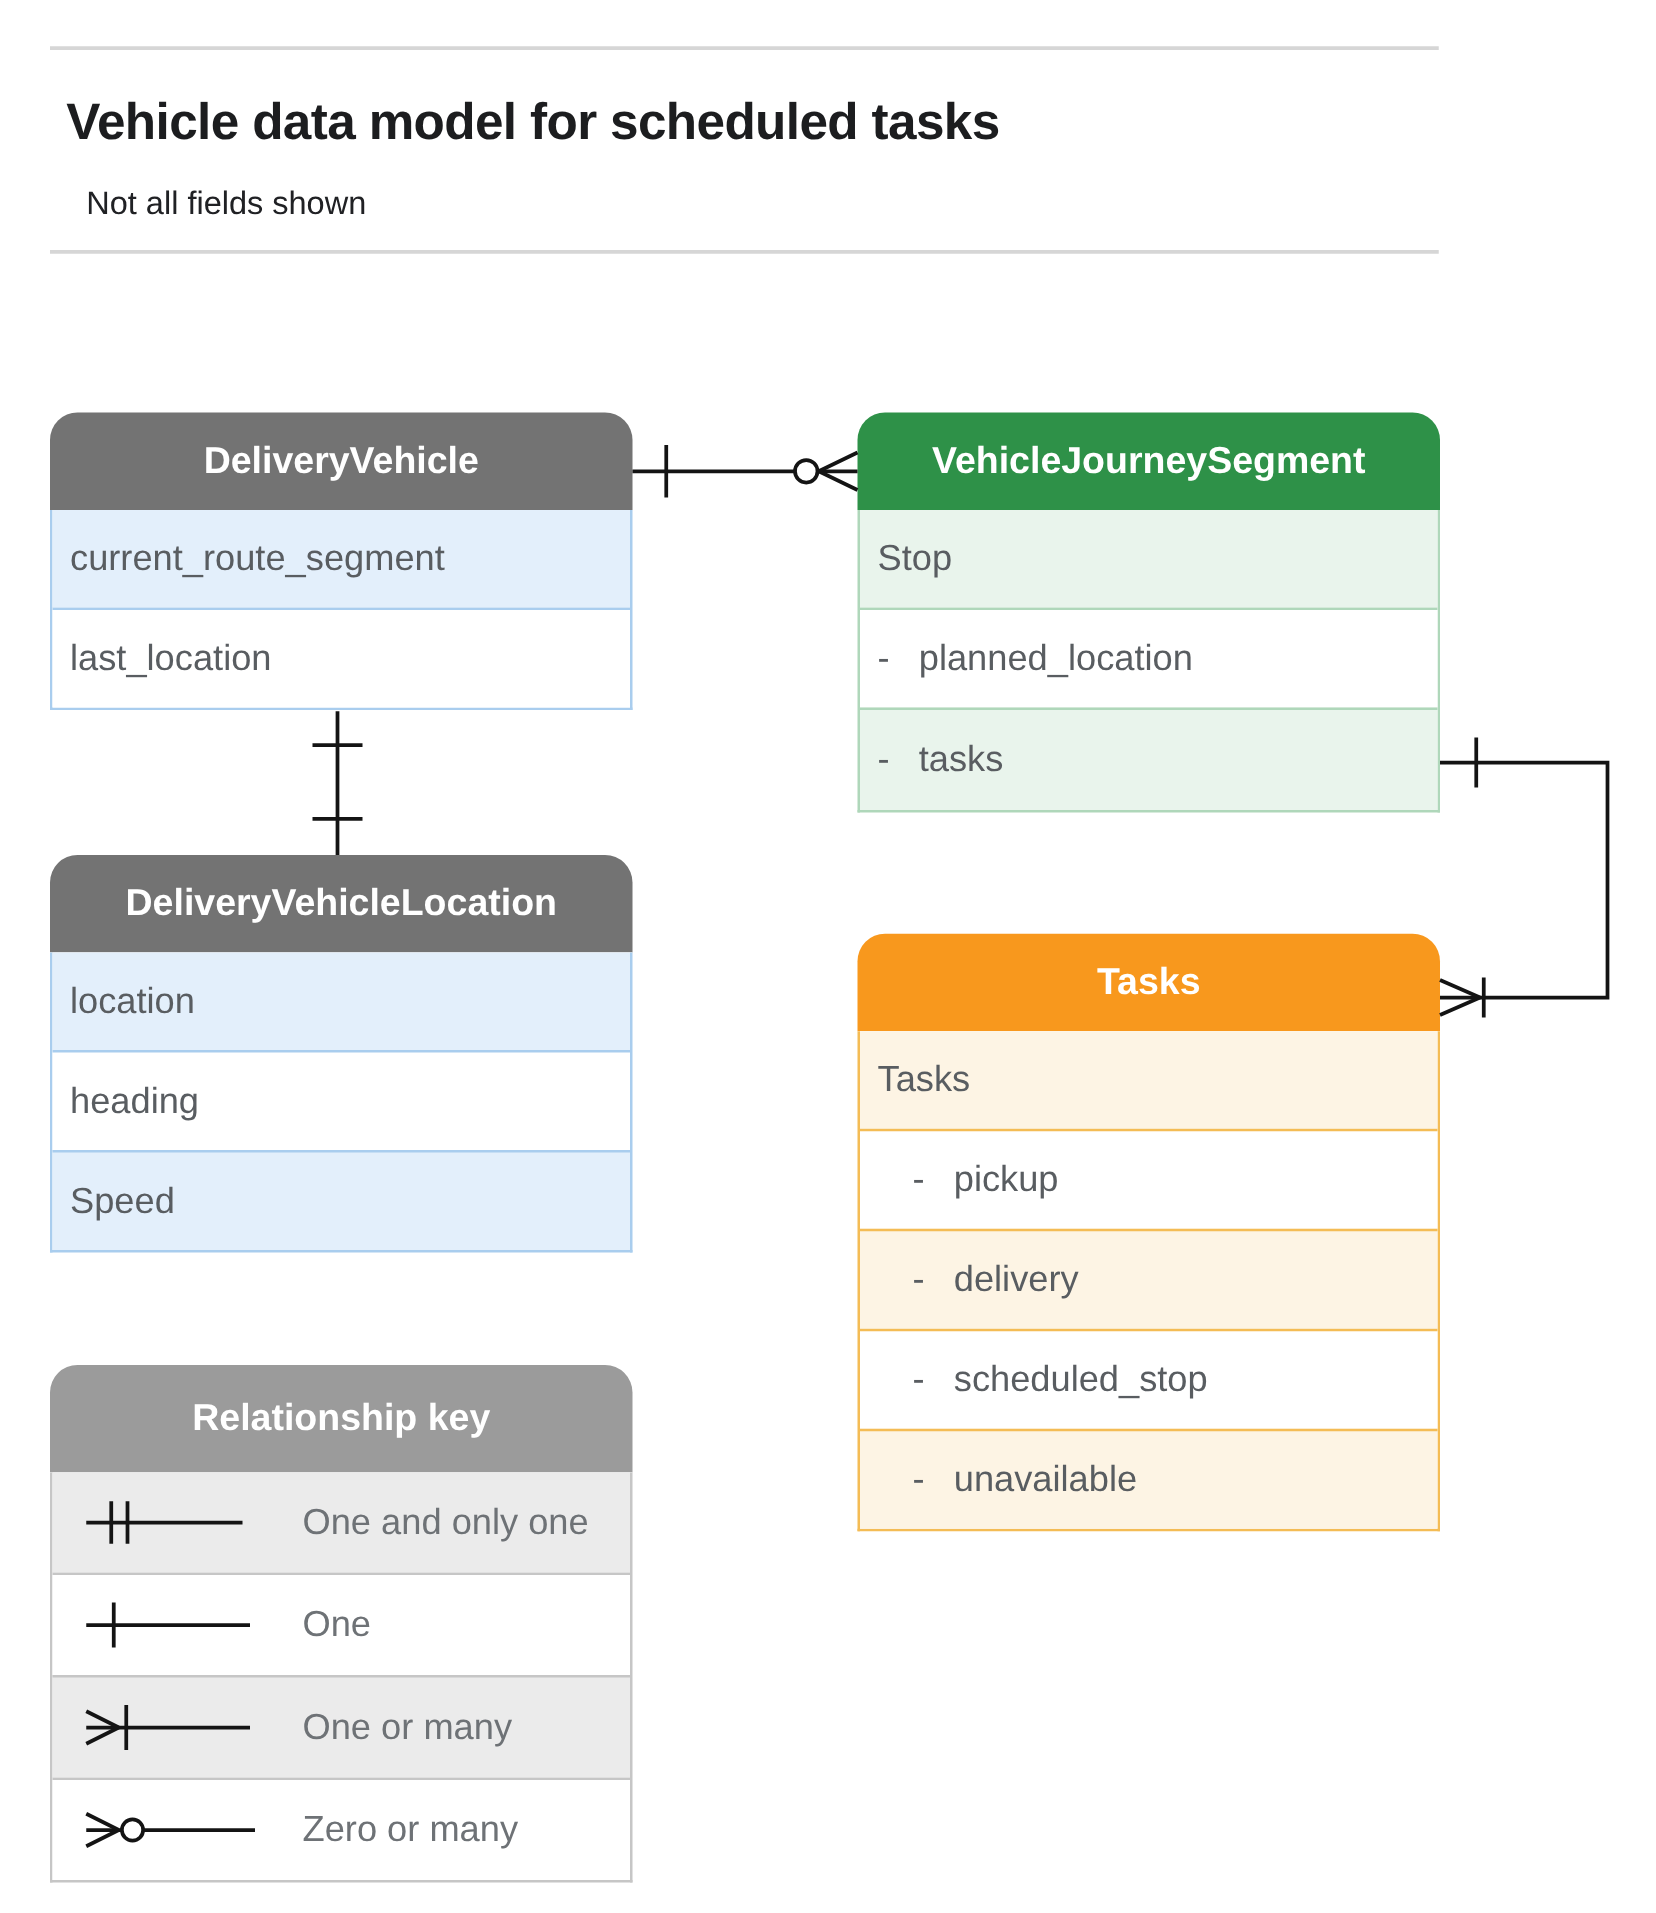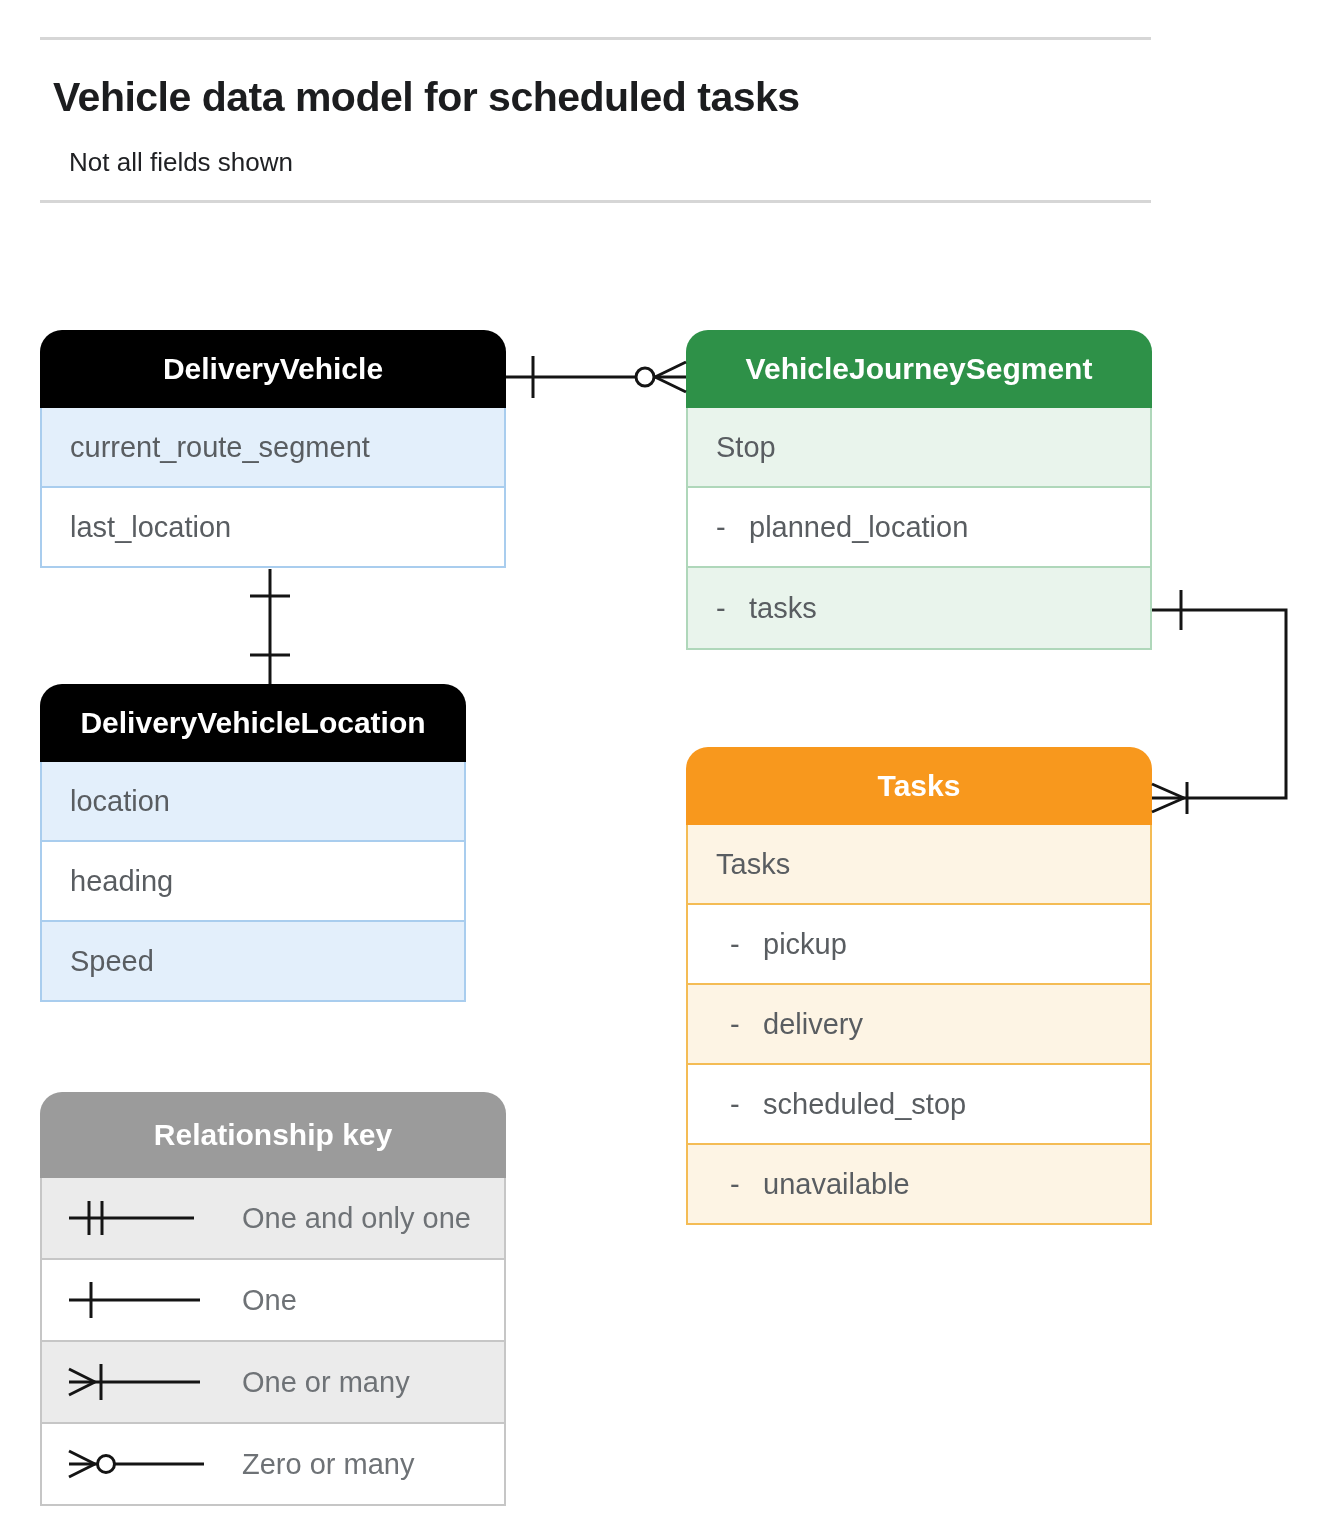--- a/index.html
+++ b/index.html
@@ -52,49 +52,49 @@
     border-radius: 22px 22px 0 0;
     color: #ffffff;
     font-size: 30px;
     font-weight: 700;
   }
   .entity-rows { border: 2px solid; border-top: none; background: #fff; }
   .row {
     display: flex;
     align-items: center;
     height: 78px;
-    padding-left: 28px;
+    padding-left: 14px;
     font-size: 29px;
     color: #595d61;
     background: #ffffff;
     border-top: 2px solid;
   }
   .row:first-child { border-top: none; }
   .pfx { display: inline-block; }
   .pfx:not(:empty) { width: 33px; }
   .row.indent2 { padding-left: 42px; }
 
-  .theme-blue .entity-header { background: #000000; }
+  .theme-blue .entity-header { background: #737373; }
   .theme-blue .entity-rows, .theme-blue .row { border-color: #a9cdee; }
   .theme-blue .row:nth-child(odd) { background: #e3effb; }
 
   .theme-green .entity-header { background: #2e9148; }
   .theme-green .entity-rows, .theme-green .row { border-color: #afd7ba; }
   .theme-green .row:nth-child(odd) { background: #e9f4ec; }
 
   .theme-orange .entity-header { background: #f8981d; }
   .theme-orange .entity-rows, .theme-orange .row { border-color: #f4bc55; }
   .theme-orange .row:nth-child(odd) { background: #fdf4e4; }
 
   .theme-gray .entity-header { background: #9b9b9b; height: 86px; }
   .theme-gray .entity-rows, .theme-gray .row { border-color: #c6c6c6; }
 
   #entity-delivery-vehicle          { left: 40px;  top: 330px; width: 466px; }
   #entity-vehicle-journey-segment   { left: 686px; top: 330px; width: 466px; }
-  #entity-delivery-vehicle-location { left: 40px;  top: 684px; width: 426px; }
+  #entity-delivery-vehicle-location { left: 40px;  top: 684px; width: 466px; }
   #entity-tasks                     { left: 686px; top: 747px; width: 466px; }
   #legend                           { left: 40px;  top: 1092px; width: 466px; }
 
   #entity-vehicle-journey-segment .row:last-child { height: 80px; }
 
   
   .legend-row {
     display: flex;
     align-items: center;
     height: 80px;

